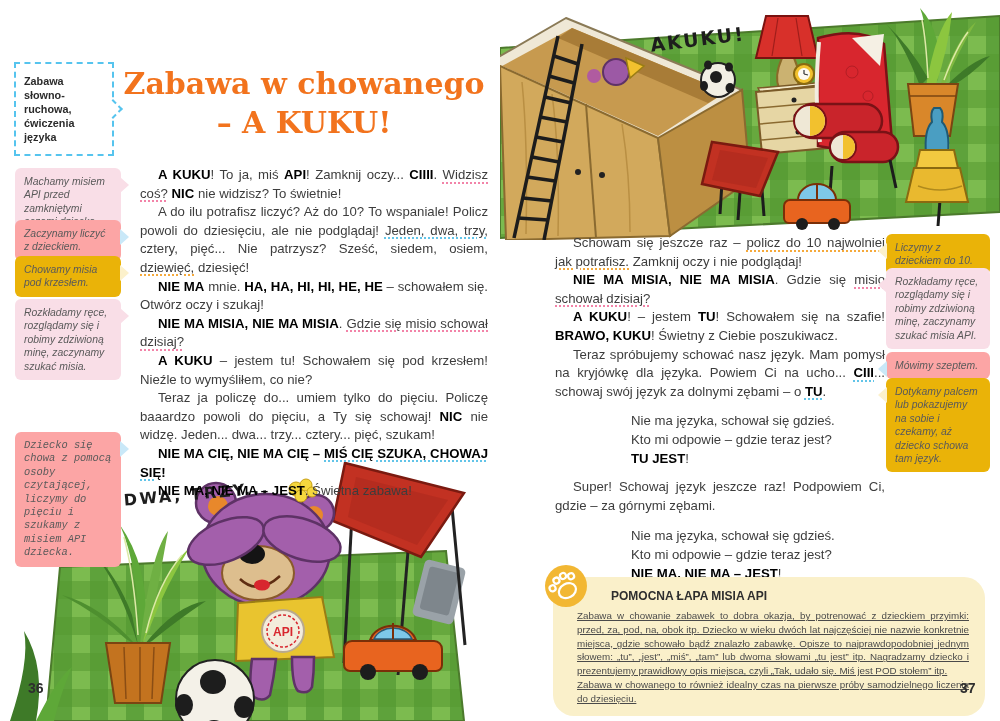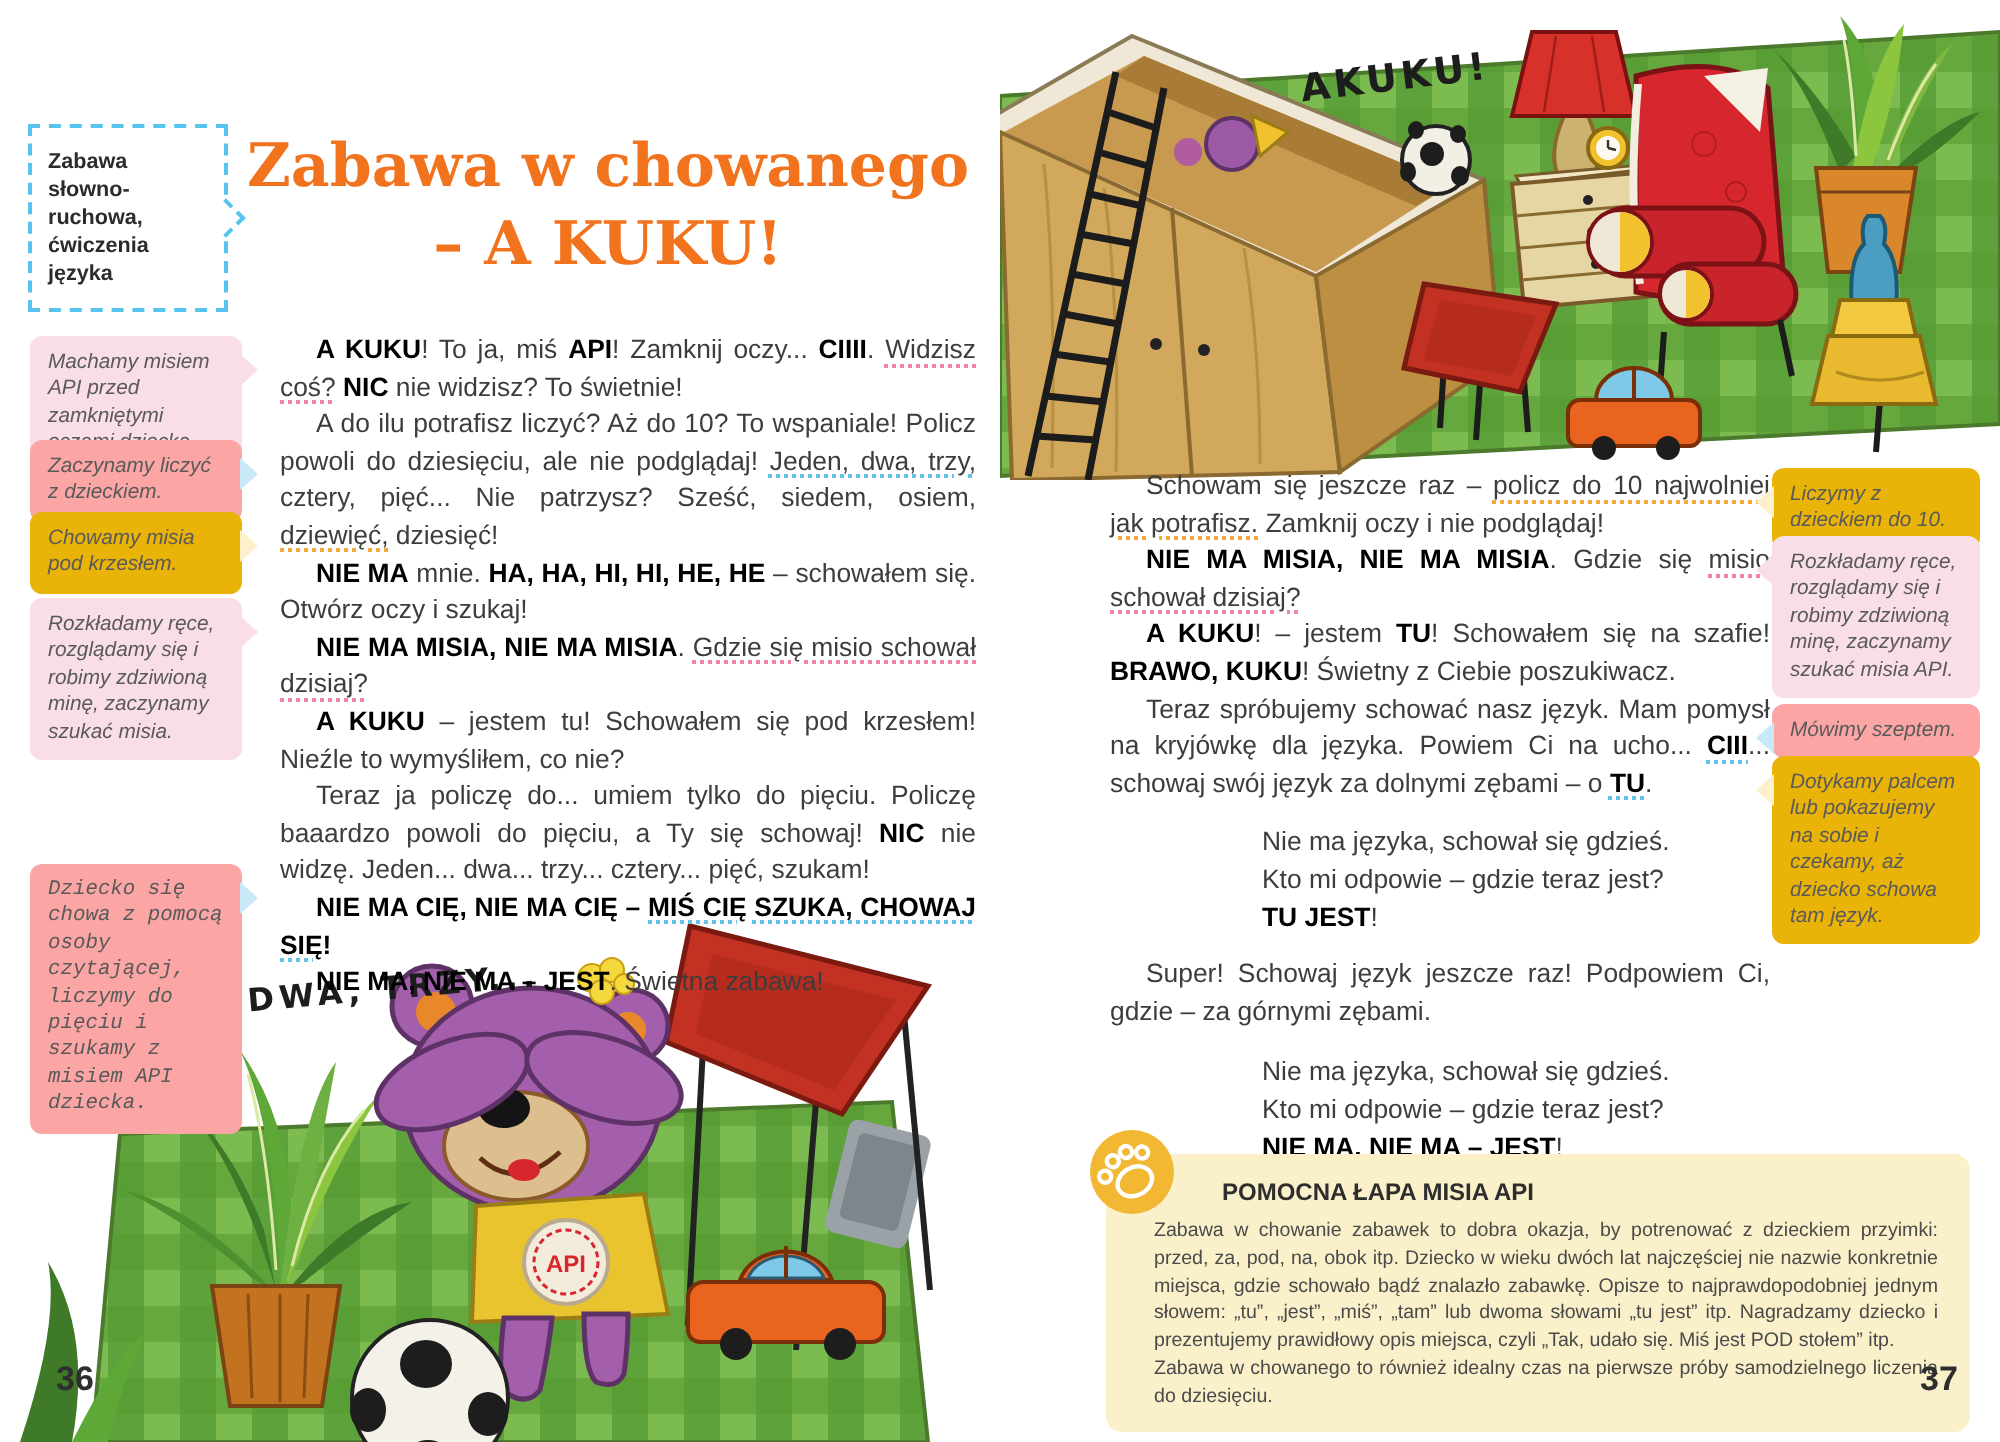--- a/index.html
+++ b/index.html
@@ -40,26 +40,26 @@
         border:8px solid transparent;border-left:0;}
   .note-pink.tail-left::before{border-right:9px solid #f9dee7;}
   .note-blue.tail-left::before{border-right:9px solid #c9e8f8;}
   .note-yellow.tail-left::before{border-right:9px solid #fcf1cb;}
   
   .hand{position:absolute;font-family:"DejaVu Sans",sans-serif;font-weight:700;color:#1d1d1d;white-space:nowrap;}
   .hand-left{left:40px;top:488px;font-size:16px;letter-spacing:2.5px;transform:rotate(-5deg);}
   .hand-right{left:650px;top:28px;font-size:19px;letter-spacing:2px;transform:rotate(-7deg);}
   
   .help-box{position:absolute;left:553px;top:577px;width:432px;box-sizing:border-box;background:#faf0ca;
-            border-radius:8px;padding:12px 16px 10px 24px;}
+            border-radius:21px;padding:12px 16px 10px 24px;}
   .help-title{font-weight:700;font-size:12px;color:#2e2e2e;margin:0 0 6px 34px;}
-  .help-para{font-size:9.8px;line-height:13.8px;text-align:justify;color:#4a4a4a;margin:0;}
+  .help-para{font-size:9.8px;line-height:13.8px;text-align:justify;color:#4a4a4a;margin:0;text-decoration:underline;}
   .paw{position:absolute;left:-9px;top:-13px;width:44px;height:44px;}
   
-  .pagenum{position:absolute;font-weight:700;font-size:17px;color:#2e2e2e;}
+  .pagenum{position:absolute;font-weight:700;font-size:14px;color:#2e2e2e;}
   .pagenum-left{left:28px;top:680px;}
   .pagenum-right{left:960px;top:680px;}
   
   .scene{position:absolute;}
   .scene-left{left:0;top:455px;width:500px;height:266px;}
   .scene-right{left:500px;top:0;width:500px;height:240px;}
   .scene svg{display:block;width:100%;height:100%;}
 </style>
 </head>
 <body>

